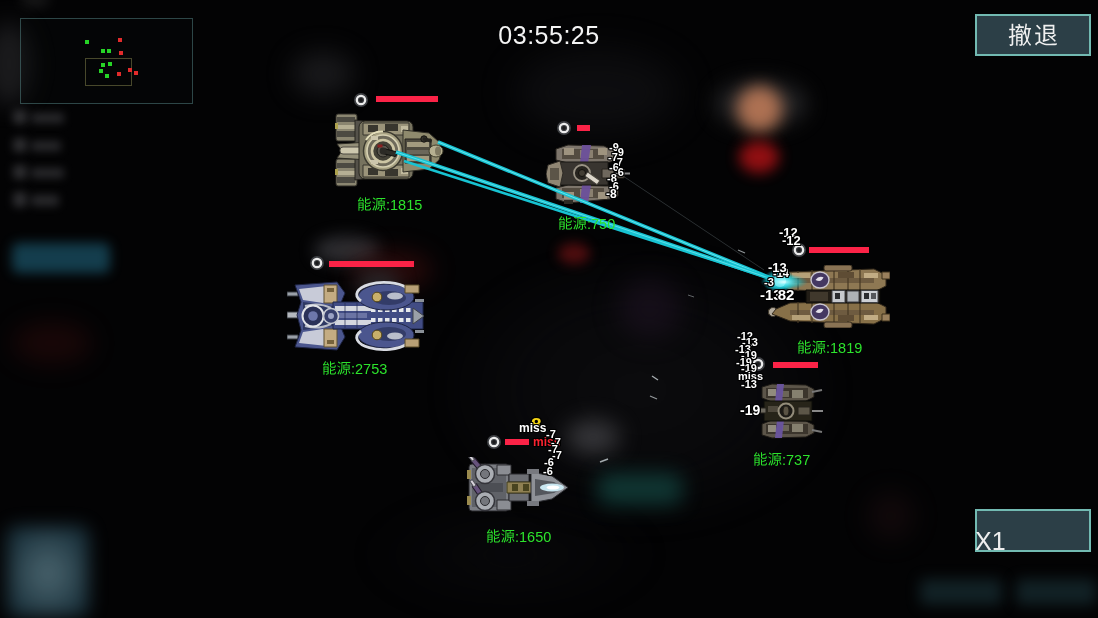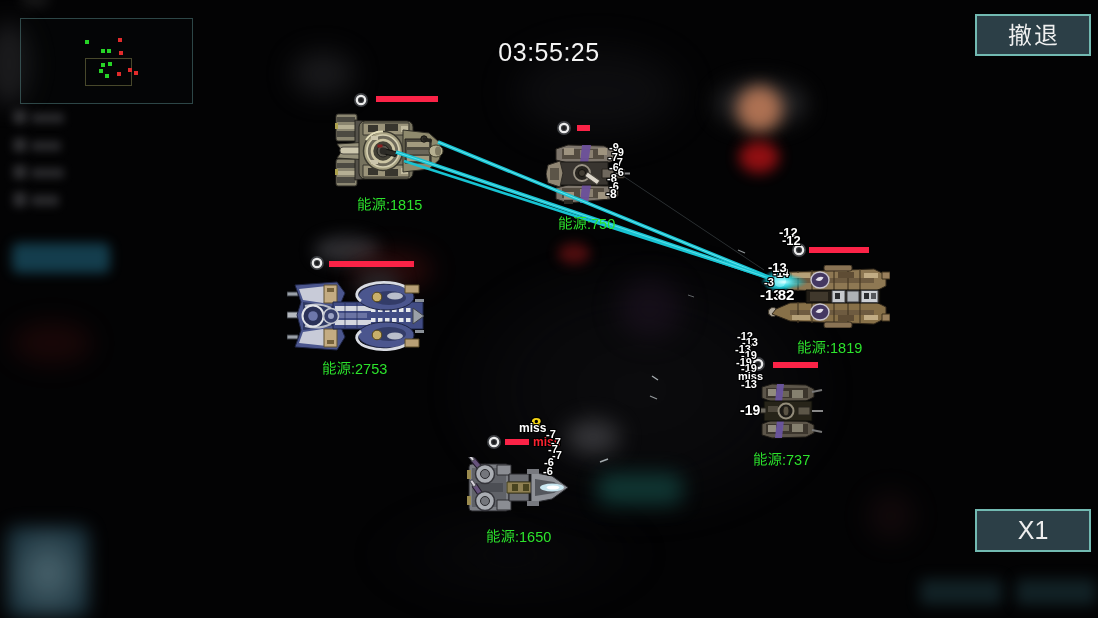--- a/index.html
+++ b/index.html
@@ -57,25 +57,25 @@
 <div style="position:absolute;left:87px;top:43px;width:4px;height:4px;background:#26d426;"></div>
 <div style="position:absolute;left:78px;top:50px;width:4px;height:4px;background:#26d426;"></div>
 <div style="position:absolute;left:84px;top:55px;width:4px;height:4px;background:#26d426;"></div>
 <div style="position:absolute;left:97px;top:19px;width:4px;height:4px;background:#e22b2b;"></div>
 <div style="position:absolute;left:98px;top:32px;width:4px;height:4px;background:#e22b2b;"></div>
 <div style="position:absolute;left:96px;top:53px;width:4px;height:4px;background:#e22b2b;"></div>
 <div style="position:absolute;left:107px;top:49px;width:4px;height:4px;background:#e22b2b;"></div>
 <div style="position:absolute;left:113px;top:52px;width:4px;height:4px;background:#e22b2b;"></div>
 </div>
 
-<div style="position:absolute;left:0;top:21px;width:1098px;text-align:center;color:#f4f4f4;font-size:25px;letter-spacing:.5px;margin-top:17px;">03:55:25</div>
+<div style="position:absolute;left:0;top:21px;width:1098px;text-align:center;color:#f4f4f4;font-size:25px;letter-spacing:.5px;">03:55:25</div>
 
 <div style="position:absolute;left:975px;top:14px;width:112px;height:38px;background:#2c3f47;border:2px solid #72bab2;"></div>
 <div style="position:absolute;left:975px;top:509px;width:112px;height:39px;background:#2c3f47;border:2px solid #72bab2;"></div>
-<div style="position:absolute;left:975px;top:509px;width:116px;height:43px;line-height:43px;text-align:center;color:#eee;font-size:25px;">X1</div>
+<div style="position:absolute;left:975px;top:520px;width:116px;height:43px;line-height:43px;color:#eee;font-size:25px;">X1</div>
 
 <svg style="position:absolute;left:0;top:0;z-index:8" width="1098" height="618">
 <defs>
 <radialGradient id="burst" cx="50%" cy="50%" r="50%">
 <stop offset="0%" stop-color="#e9ffff"></stop>
           <stop offset="30%" stop-color="#66eef6"></stop>
 <stop offset="60%" stop-color="#1fd2e0" stop-opacity=".8"></stop>
           <stop offset="100%" stop-color="#0aa6b4" stop-opacity="0"></stop>
 </radialGradient>
 </defs>

